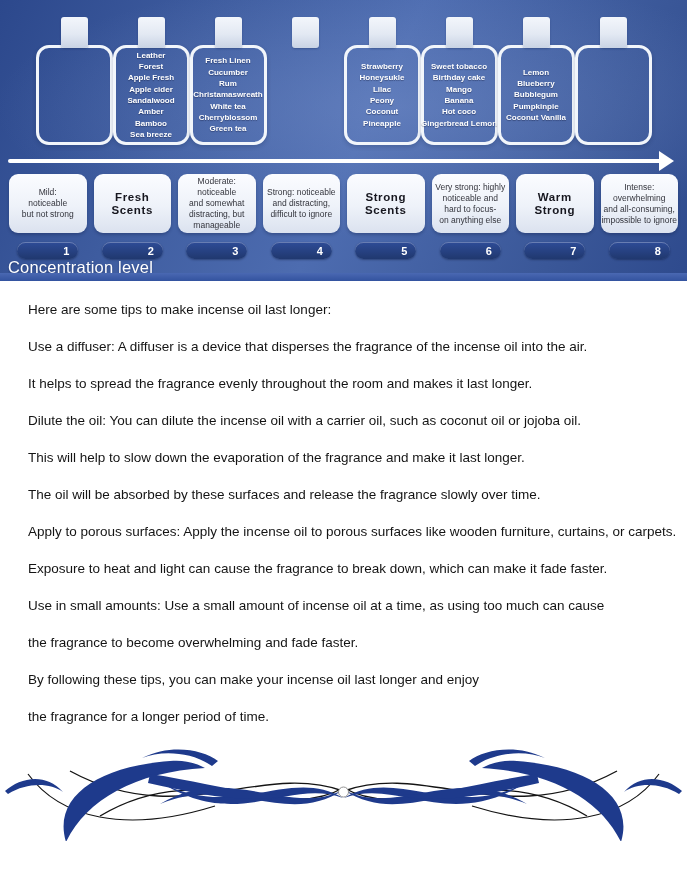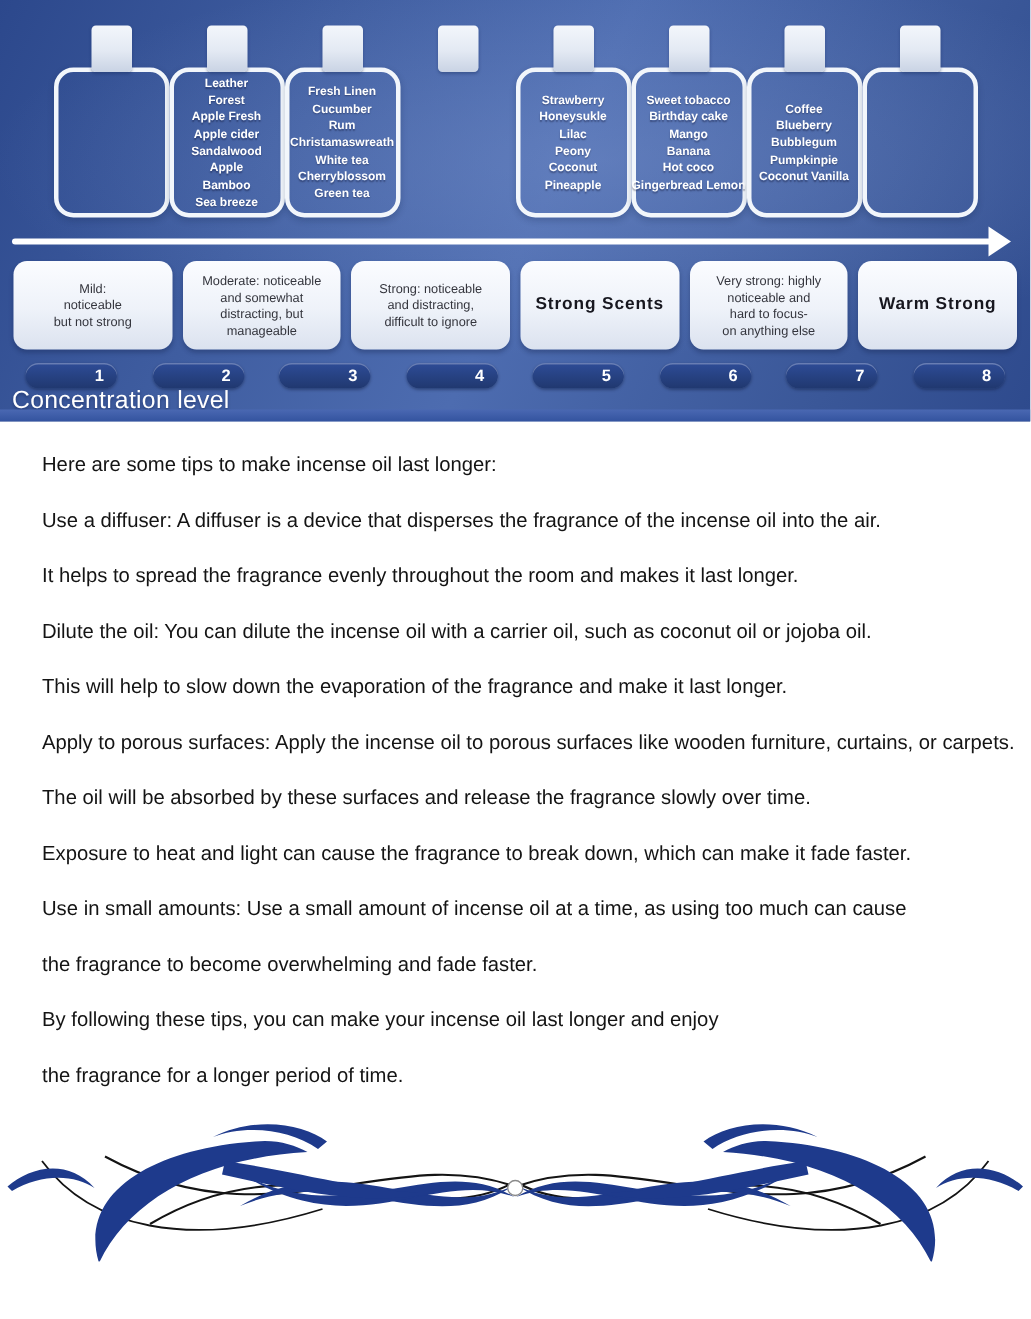--- a/index.html
+++ b/index.html
@@ -65,21 +65,21 @@
       </div>
       <div class="bottle">
         <div class="cap"></div>
         <div class="bottle-body">
           <div class="scent-list">
             <div class="scent">Leather</div>
             <div class="scent">Forest</div>
             <div class="scent">Apple Fresh</div>
             <div class="scent">Apple cider</div>
             <div class="scent">Sandalwood</div>
-            <div class="scent">Apple</div>
+            <div class="scent">Amber</div>
             <div class="scent">Bamboo</div>
             <div class="scent">Sea breeze</div>
           </div>
         </div>
       </div>
       <div class="bottle">
         <div class="cap"></div>
         <div class="bottle-body">
           <div class="scent-list">
             <div class="scent">Fresh Linen</div>
@@ -118,21 +118,21 @@
             <div class="scent">Banana</div>
             <div class="scent">Hot coco</div>
             <div class="scent">Gingerbread Lemon</div>
           </div>
         </div>
       </div>
       <div class="bottle">
         <div class="cap"></div>
         <div class="bottle-body">
           <div class="scent-list">
-            <div class="scent">Coffee</div>
+            <div class="scent">Lemon</div>
             <div class="scent">Blueberry</div>
             <div class="scent">Bubblegum</div>
             <div class="scent">Pumpkinpie</div>
             <div class="scent">Coconut Vanilla</div>
           </div>
         </div>
       </div>
       <div class="bottle">
         <div class="cap"></div>
         <div class="bottle-body">
@@ -145,20 +145,23 @@
     <div class="arrow-line"></div>
     <div class="arrow-head"></div>
   </div>
 
   <div class="scale-row">
       <div class="scale-box">
         <div class="scale-line">Mild:</div>
         <div class="scale-line">noticeable</div>
         <div class="scale-line">but not strong</div>
       </div>
+      <div class="scale-box featured">
+        <div class="scale-line">Fresh Scents</div>
+      </div>
       <div class="scale-box">
         <div class="scale-line">Moderate: noticeable</div>
         <div class="scale-line">and somewhat</div>
         <div class="scale-line">distracting, but</div>
         <div class="scale-line">manageable</div>
       </div>
       <div class="scale-box">
         <div class="scale-line">Strong: noticeable</div>
         <div class="scale-line">and distracting,</div>
         <div class="scale-line">difficult to ignore</div>
@@ -167,20 +170,26 @@
         <div class="scale-line">Strong Scents</div>
       </div>
       <div class="scale-box">
         <div class="scale-line">Very strong: highly</div>
         <div class="scale-line">noticeable and</div>
         <div class="scale-line">hard to focus-</div>
         <div class="scale-line">on anything else</div>
       </div>
       <div class="scale-box featured">
         <div class="scale-line">Warm Strong</div>
+      </div>
+      <div class="scale-box">
+        <div class="scale-line">Intense:</div>
+        <div class="scale-line">overwhelming</div>
+        <div class="scale-line">and all-consuming,</div>
+        <div class="scale-line">impossible to ignore</div>
       </div>
     </div>
   <div class="levels-row">
       <div class="pill-slot">
         <div class="pill">1</div>
       </div>
       <div class="pill-slot">
         <div class="pill">2</div>
       </div>
       <div class="pill-slot">
@@ -206,22 +215,22 @@
   <div class="axis-label">Concentration level</div>
   <div class="bottom-strip"></div>
 </div>
 
 <div class="tips-section">
     <p class="tip">Here are some tips to make incense oil last longer:</p>
     <p class="tip">Use a diffuser: A diffuser is a device that disperses the fragrance of the incense oil into the air.</p>
     <p class="tip">It helps to spread the fragrance evenly throughout the room and makes it last longer.</p>
     <p class="tip">Dilute the oil: You can dilute the incense oil with a carrier oil, such as coconut oil or jojoba oil.</p>
     <p class="tip">This will help to slow down the evaporation of the fragrance and make it last longer.</p>
+    <p class="tip">The oil will be absorbed by these surfaces and release the fragrance slowly over time.</p>
     <p class="tip">Apply to porous surfaces: Apply the incense oil to porous surfaces like wooden furniture, curtains, or carpets.</p>
-    <p class="tip">The oil will be absorbed by these surfaces and release the fragrance slowly over time.</p>
     <p class="tip">Exposure to heat and light can cause the fragrance to break down, which can make it fade faster.</p>
     <p class="tip">Use in small amounts: Use a small amount of incense oil at a time, as using too much can cause</p>
     <p class="tip">the fragrance to become overwhelming and fade faster.</p>
     <p class="tip">By following these tips, you can make your incense oil last longer and enjoy</p>
     <p class="tip">the fragrance for a longer period of time.</p>
   </div>
 
 <div class="flourish-wrap">
   <svg width="687" height="95" viewBox="0 0 687 95">
     <g id="fhalf">

